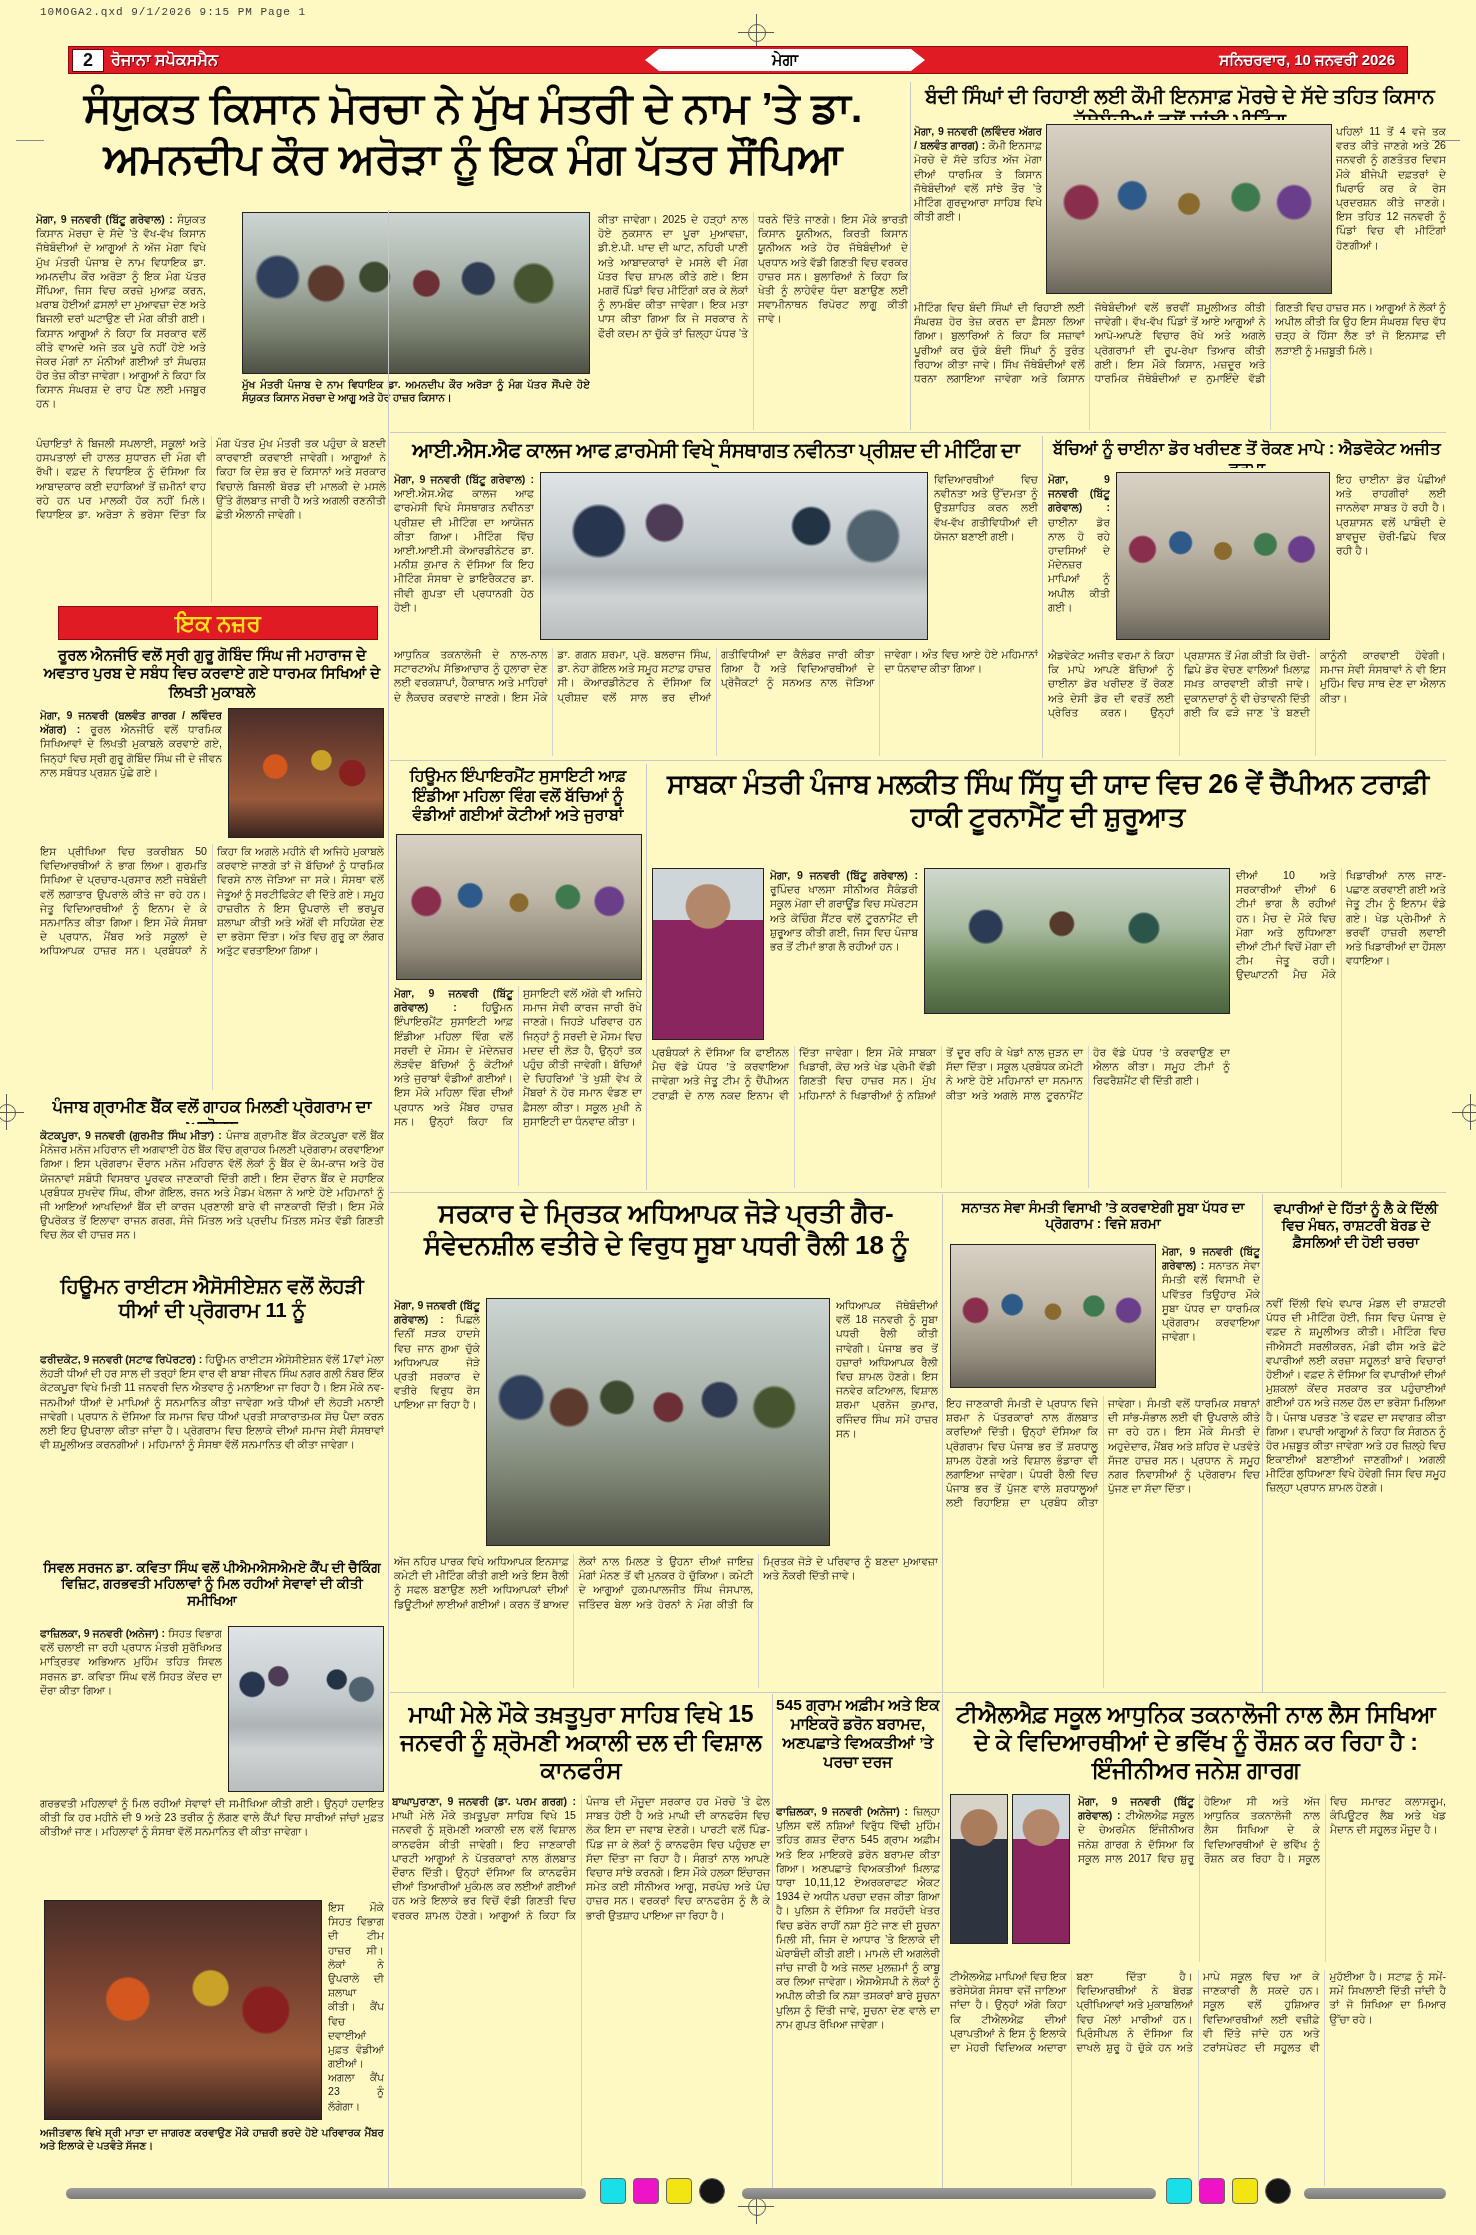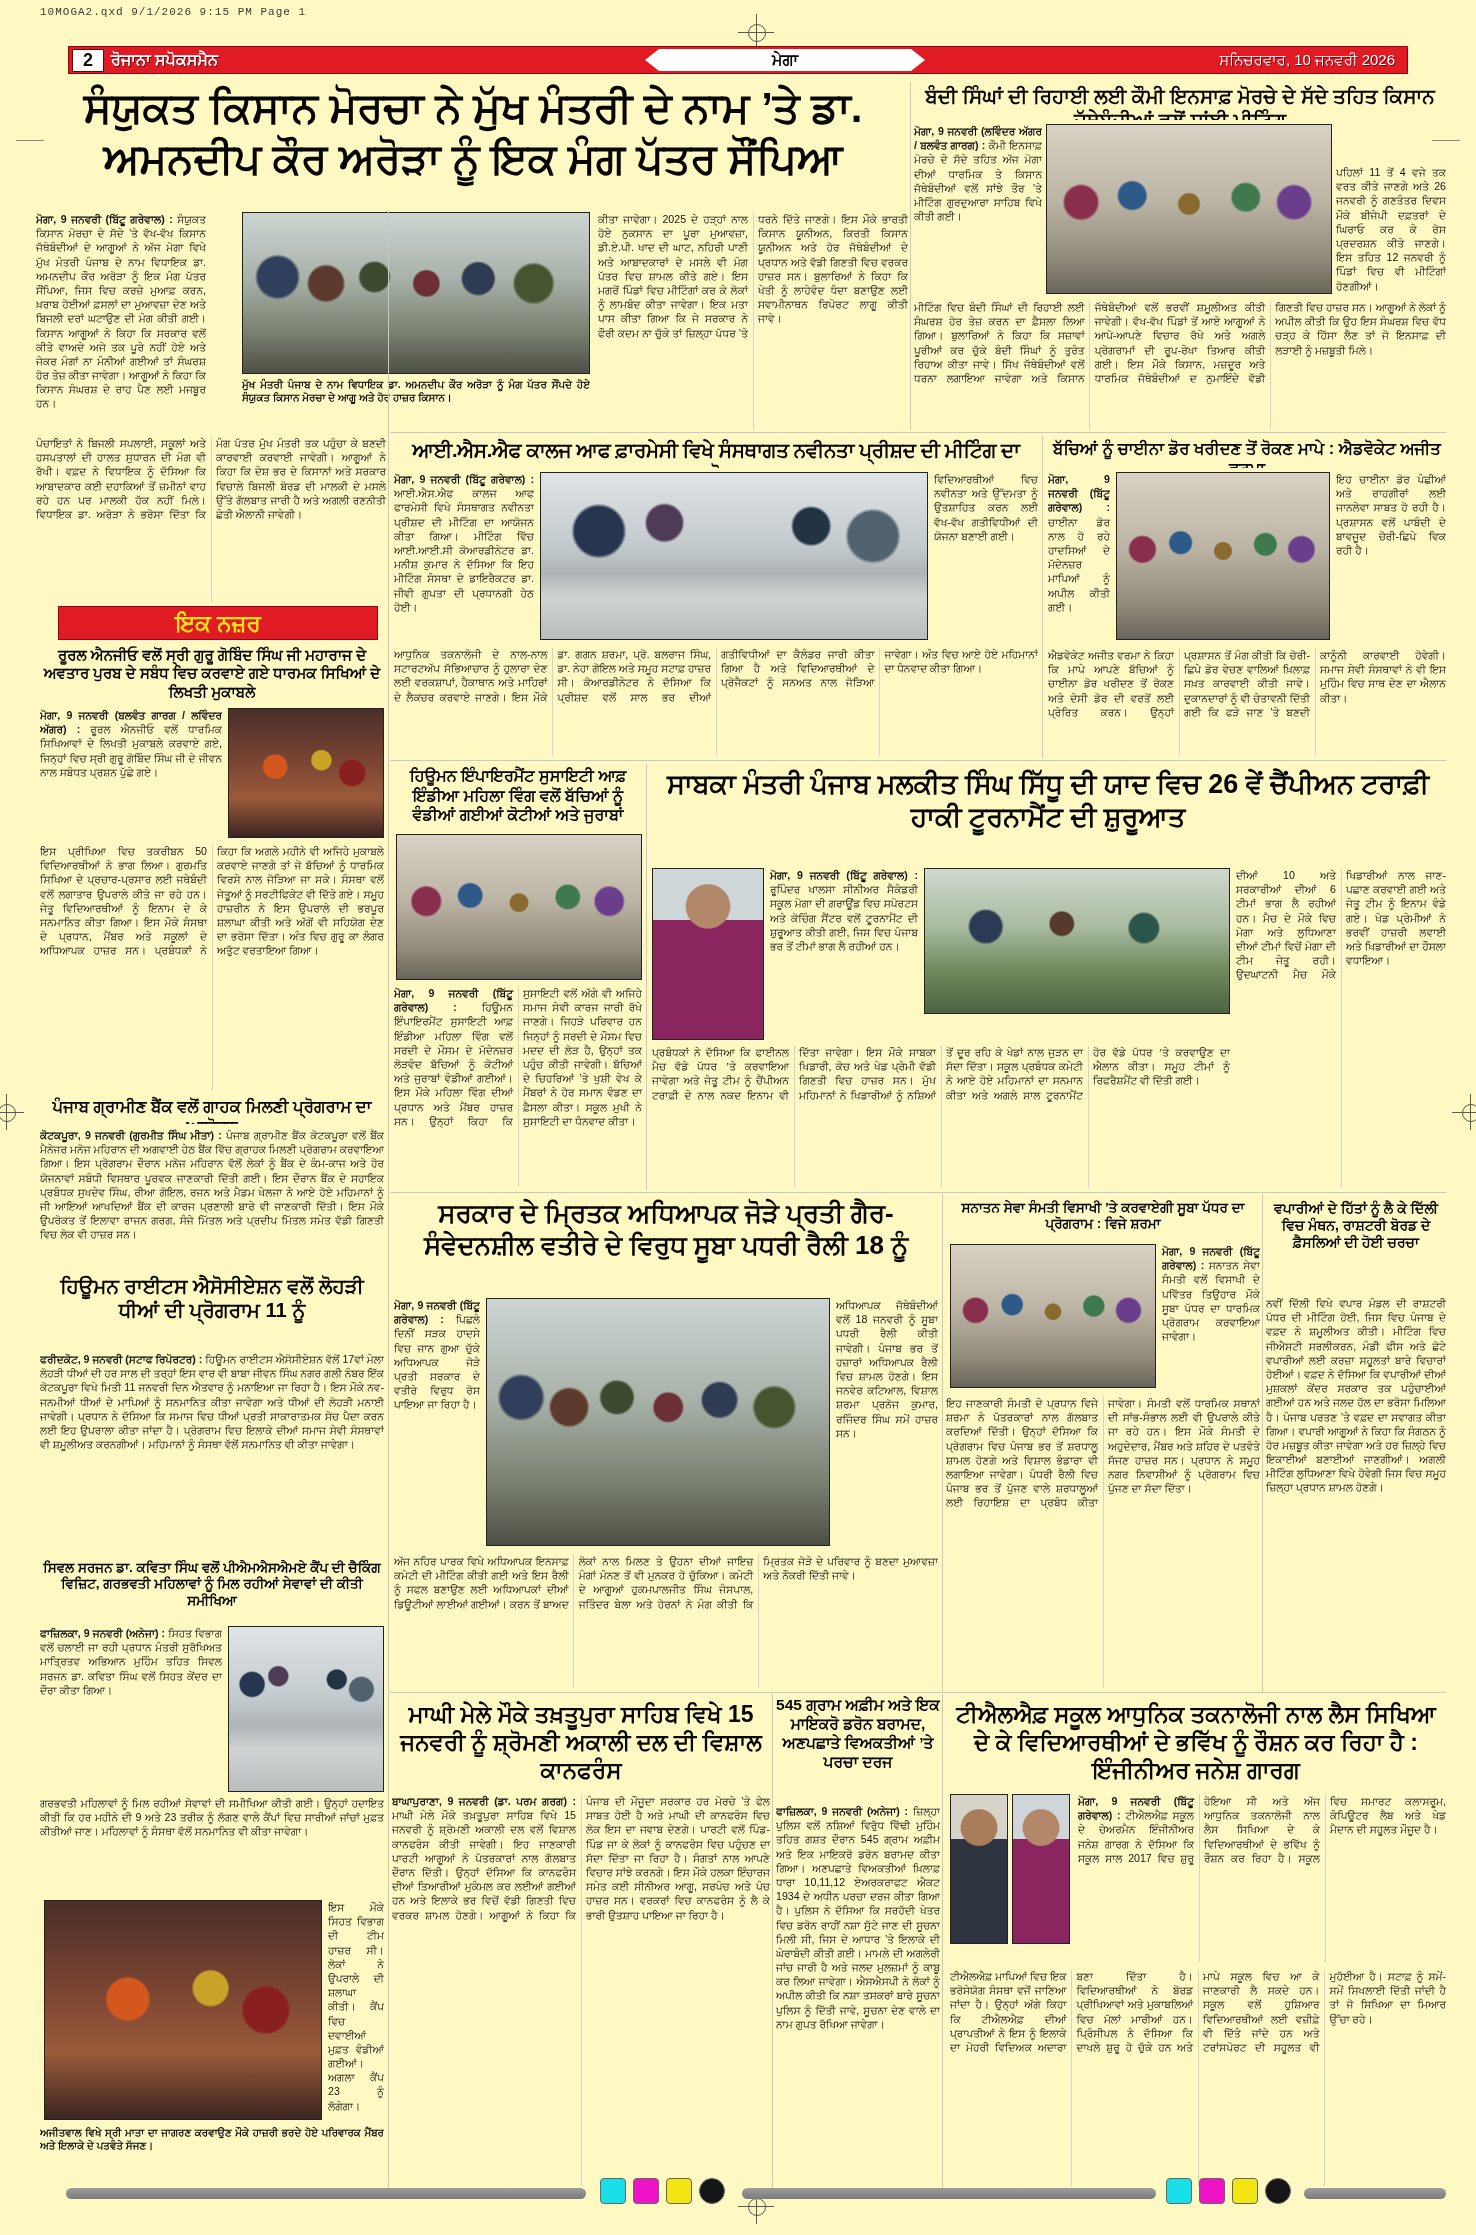--- a/index.html
+++ b/index.html
@@ -18,21 +18,21 @@
   
   .masthead{left:68px;top:46px;width:1340px;height:28px;background:#e01b24;border:1px solid #8e0713;box-sizing:border-box;}
   .mh-num{position:absolute;left:3px;top:2px;width:30px;height:21px;background:#fff;color:#111;
           font-weight:700;font-size:18px;display:flex;align-items:center;justify-content:center;border:1px solid #5e040d;}
   .mh-ed{position:absolute;left:42px;top:0;height:26px;display:flex;align-items:center;color:#fff;
          font-weight:700;font-size:16px;text-shadow:1px 1px 0 #6e050f;}
   .mh-center{position:absolute;left:576px;top:2px;width:280px;height:22px;background:#fff;
          clip-path:polygon(14px 0,calc(100% - 14px) 0,100% 50%,calc(100% - 14px) 100%,14px 100%,0 50%);
          display:flex;align-items:center;justify-content:center;font-weight:700;font-size:16px;color:#000;}
   .mh-date{position:absolute;right:12px;top:0;height:26px;display:flex;align-items:center;color:#fff;
-         font-weight:400;font-size:15px;text-shadow:1px 1px 0 #6e050f;}
+         font-weight:700;font-size:15px;text-shadow:1px 1px 0 #6e050f;}
   
   .hl{font-weight:700;color:#060606;text-align:center;overflow:hidden;line-height:1.22;}
   .body{font-size:10.6px;line-height:1.34;text-align:justify;color:#151515;overflow:hidden;}
   .byline{font-weight:700;}
   .c2{columns:2;column-gap:10px;column-rule:1px solid #d2d2d2;}
   .c3{columns:3;column-gap:10px;column-rule:1px solid #d2d2d2;}
   .c4{columns:4;column-gap:10px;column-rule:1px solid #d2d2d2;font-family:Liberation Serif, serif;}
   .caption{font-size:10.3px;font-weight:700;line-height:1.3;color:#101010;text-align:justify;overflow:hidden;}
   .vline{position:absolute;width:1px;background:#c8c8c8;}
   .hline{position:absolute;height:1px;background:#c8c8c8;}
@@ -122,21 +122,21 @@
   <div class="abs caption" style="left:242px;top:378px;width:348px;height:52px;">ਮੁੱਖ ਮੰਤਰੀ ਪੰਜਾਬ ਦੇ ਨਾਮ ਵਿਧਾਇਕ ਡਾ. ਅਮਨਦੀਪ ਕੌਰ ਅਰੋੜਾ ਨੂੰ ਮੰਗ ਪੱਤਰ ਸੌਂਪਦੇ ਹੋਏ ਸੰਯੁਕਤ ਕਿਸਾਨ ਮੋਰਚਾ ਦੇ ਆਗੂ ਅਤੇ ਹੋਰ ਹਾਜ਼ਰ ਕਿਸਾਨ।</div>
   <div class="abs body c2" style="left:598px;top:212px;width:310px;height:218px;">ਕੀਤਾ ਜਾਵੇਗਾ। 2025 ਦੇ ਹੜ੍ਹਾਂ ਨਾਲ ਹੋਏ ਨੁਕਸਾਨ ਦਾ ਪੂਰਾ ਮੁਆਵਜ਼ਾ, ਡੀ.ਏ.ਪੀ. ਖਾਦ ਦੀ ਘਾਟ, ਨਹਿਰੀ ਪਾਣੀ ਅਤੇ ਆਬਾਦਕਾਰਾਂ ਦੇ ਮਸਲੇ ਵੀ ਮੰਗ ਪੱਤਰ ਵਿਚ ਸ਼ਾਮਲ ਕੀਤੇ ਗਏ। ਇਸ ਮਗਰੋਂ ਪਿੰਡਾਂ ਵਿਚ ਮੀਟਿੰਗਾਂ ਕਰ ਕੇ ਲੋਕਾਂ ਨੂੰ ਲਾਮਬੰਦ ਕੀਤਾ ਜਾਵੇਗਾ। ਇਕ ਮਤਾ ਪਾਸ ਕੀਤਾ ਗਿਆ ਕਿ ਜੇ ਸਰਕਾਰ ਨੇ ਫੌਰੀ ਕਦਮ ਨਾ ਚੁੱਕੇ ਤਾਂ ਜ਼ਿਲ੍ਹਾ ਪੱਧਰ ’ਤੇ ਧਰਨੇ ਦਿੱਤੇ ਜਾਣਗੇ। ਇਸ ਮੌਕੇ ਭਾਰਤੀ ਕਿਸਾਨ ਯੂਨੀਅਨ, ਕਿਰਤੀ ਕਿਸਾਨ ਯੂਨੀਅਨ ਅਤੇ ਹੋਰ ਜੱਥੇਬੰਦੀਆਂ ਦੇ ਪ੍ਰਧਾਨ ਅਤੇ ਵੱਡੀ ਗਿਣਤੀ ਵਿਚ ਵਰਕਰ ਹਾਜ਼ਰ ਸਨ। ਬੁਲਾਰਿਆਂ ਨੇ ਕਿਹਾ ਕਿ ਖੇਤੀ ਨੂੰ ਲਾਹੇਵੰਦ ਧੰਦਾ ਬਣਾਉਣ ਲਈ ਸਵਾਮੀਨਾਥਨ ਰਿਪੋਰਟ ਲਾਗੂ ਕੀਤੀ ਜਾਵੇ।</div>
   <div class="abs body c2" style="left:36px;top:436px;width:350px;height:166px;">ਪੰਚਾਇਤਾਂ ਨੇ ਬਿਜਲੀ ਸਪਲਾਈ, ਸਕੂਲਾਂ ਅਤੇ ਹਸਪਤਾਲਾਂ ਦੀ ਹਾਲਤ ਸੁਧਾਰਨ ਦੀ ਮੰਗ ਵੀ ਰੱਖੀ। ਵਫ਼ਦ ਨੇ ਵਿਧਾਇਕ ਨੂੰ ਦੱਸਿਆ ਕਿ ਆਬਾਦਕਾਰ ਕਈ ਦਹਾਕਿਆਂ ਤੋਂ ਜ਼ਮੀਨਾਂ ਵਾਹ ਰਹੇ ਹਨ ਪਰ ਮਾਲਕੀ ਹੱਕ ਨਹੀਂ ਮਿਲੇ। ਵਿਧਾਇਕ ਡਾ. ਅਰੋੜਾ ਨੇ ਭਰੋਸਾ ਦਿੱਤਾ ਕਿ ਮੰਗ ਪੱਤਰ ਮੁੱਖ ਮੰਤਰੀ ਤਕ ਪਹੁੰਚਾ ਕੇ ਬਣਦੀ ਕਾਰਵਾਈ ਕਰਵਾਈ ਜਾਵੇਗੀ। ਆਗੂਆਂ ਨੇ ਕਿਹਾ ਕਿ ਦੇਸ਼ ਭਰ ਦੇ ਕਿਸਾਨਾਂ ਅਤੇ ਸਰਕਾਰ ਵਿਚਾਲੇ ਬਿਜਲੀ ਬੋਰਡ ਦੀ ਮਾਲਕੀ ਦੇ ਮਸਲੇ ਉੱਤੇ ਗੱਲਬਾਤ ਜਾਰੀ ਹੈ ਅਤੇ ਅਗਲੀ ਰਣਨੀਤੀ ਛੇਤੀ ਐਲਾਨੀ ਜਾਵੇਗੀ।</div>
 
   <div class="abs hl" style="left:914px;top:84px;width:532px;height:36px;font-size:20px;">ਬੰਦੀ ਸਿੰਘਾਂ ਦੀ ਰਿਹਾਈ ਲਈ ਕੌਮੀ ਇਨਸਾਫ਼ ਮੋਰਚੇ ਦੇ ਸੱਦੇ ਤਹਿਤ ਕਿਸਾਨ ਜੱਥੇਬੰਦੀਆਂ ਵਲੋਂ ਸਾਂਝੀ ਮੀਟਿੰਗ</div>
   <div class="abs body" style="left:914px;top:124px;width:128px;height:172px;">
     <b class="byline">ਮੋਗਾ, 9 ਜਨਵਰੀ (ਲਵਿੰਦਰ ਅੱਗਰ / ਬਲਵੰਤ ਗਾਰਗ) :</b>
     <span>ਕੌਮੀ ਇਨਸਾਫ਼ ਮੋਰਚੇ ਦੇ ਸੱਦੇ ਤਹਿਤ ਅੱਜ ਮੋਗਾ ਦੀਆਂ ਧਾਰਮਿਕ ਤੇ ਕਿਸਾਨ ਜੱਥੇਬੰਦੀਆਂ ਵਲੋਂ ਸਾਂਝੇ ਤੌਰ ’ਤੇ ਮੀਟਿੰਗ ਗੁਰਦੁਆਰਾ ਸਾਹਿਬ ਵਿਖੇ ਕੀਤੀ ਗਈ।</span>
   </div>
   <div class="photo ph3" style="left:1046px;top:124px;width:286px;height:170px;"></div>
-  <div class="abs body" style="left:1336px;top:124px;width:110px;height:172px;margin-top:41px;">ਪਹਿਲਾਂ 11 ਤੋਂ 4 ਵਜੇ ਤਕ ਵਰਤ ਕੀਤੇ ਜਾਣਗੇ ਅਤੇ 26 ਜਨਵਰੀ ਨੂੰ ਗਣਤੰਤਰ ਦਿਵਸ ਮੌਕੇ ਬੀਜੇਪੀ ਦਫ਼ਤਰਾਂ ਦੇ ਘਿਰਾਓ ਕਰ ਕੇ ਰੋਸ ਪ੍ਰਦਰਸ਼ਨ ਕੀਤੇ ਜਾਣਗੇ। ਇਸ ਤਹਿਤ 12 ਜਨਵਰੀ ਨੂੰ ਪਿੰਡਾਂ ਵਿਚ ਵੀ ਮੀਟਿੰਗਾਂ ਹੋਣਗੀਆਂ।</div>
+  <div class="abs body" style="left:1336px;top:124px;width:110px;height:172px;">ਪਹਿਲਾਂ 11 ਤੋਂ 4 ਵਜੇ ਤਕ ਵਰਤ ਕੀਤੇ ਜਾਣਗੇ ਅਤੇ 26 ਜਨਵਰੀ ਨੂੰ ਗਣਤੰਤਰ ਦਿਵਸ ਮੌਕੇ ਬੀਜੇਪੀ ਦਫ਼ਤਰਾਂ ਦੇ ਘਿਰਾਓ ਕਰ ਕੇ ਰੋਸ ਪ੍ਰਦਰਸ਼ਨ ਕੀਤੇ ਜਾਣਗੇ। ਇਸ ਤਹਿਤ 12 ਜਨਵਰੀ ਨੂੰ ਪਿੰਡਾਂ ਵਿਚ ਵੀ ਮੀਟਿੰਗਾਂ ਹੋਣਗੀਆਂ।</div>
   <div class="abs body c3" style="left:914px;top:300px;width:532px;height:130px;">ਮੀਟਿੰਗ ਵਿਚ ਬੰਦੀ ਸਿੰਘਾਂ ਦੀ ਰਿਹਾਈ ਲਈ ਸੰਘਰਸ਼ ਹੋਰ ਤੇਜ਼ ਕਰਨ ਦਾ ਫ਼ੈਸਲਾ ਲਿਆ ਗਿਆ। ਬੁਲਾਰਿਆਂ ਨੇ ਕਿਹਾ ਕਿ ਸਜ਼ਾਵਾਂ ਪੂਰੀਆਂ ਕਰ ਚੁੱਕੇ ਬੰਦੀ ਸਿੰਘਾਂ ਨੂੰ ਤੁਰੰਤ ਰਿਹਾਅ ਕੀਤਾ ਜਾਵੇ। ਸਿੱਖ ਜੱਥੇਬੰਦੀਆਂ ਵਲੋਂ ਧਰਨਾ ਲਗਾਇਆ ਜਾਵੇਗਾ ਅਤੇ ਕਿਸਾਨ ਜੱਥੇਬੰਦੀਆਂ ਵਲੋਂ ਭਰਵੀਂ ਸ਼ਮੂਲੀਅਤ ਕੀਤੀ ਜਾਵੇਗੀ। ਵੱਖ-ਵੱਖ ਪਿੰਡਾਂ ਤੋਂ ਆਏ ਆਗੂਆਂ ਨੇ ਆਪੋ-ਆਪਣੇ ਵਿਚਾਰ ਰੱਖੇ ਅਤੇ ਅਗਲੇ ਪ੍ਰੋਗਰਾਮਾਂ ਦੀ ਰੂਪ-ਰੇਖਾ ਤਿਆਰ ਕੀਤੀ ਗਈ। ਇਸ ਮੌਕੇ ਕਿਸਾਨ, ਮਜ਼ਦੂਰ ਅਤੇ ਧਾਰਮਿਕ ਜੱਥੇਬੰਦੀਆਂ ਦ ਨੁਮਾਇੰਦੇ ਵੱਡੀ ਗਿਣਤੀ ਵਿਚ ਹਾਜ਼ਰ ਸਨ। ਆਗੂਆਂ ਨੇ ਲੋਕਾਂ ਨੂੰ ਅਪੀਲ ਕੀਤੀ ਕਿ ਉਹ ਇਸ ਸੰਘਰਸ਼ ਵਿਚ ਵੱਧ ਚੜ੍ਹ ਕੇ ਹਿੱਸਾ ਲੈਣ ਤਾਂ ਜੋ ਇਨਸਾਫ਼ ਦੀ ਲੜਾਈ ਨੂੰ ਮਜ਼ਬੂਤੀ ਮਿਲੇ।</div>
 
   <div class="hline" style="left:390px;top:432px;width:1056px;"></div>
   <div class="vline" style="left:910px;top:82px;height:348px;"></div>
   <div class="vline" style="left:388px;top:210px;height:1978px;"></div>
 
   <div class="abs hl" style="left:394px;top:438px;width:644px;height:30px;font-size:20px;letter-spacing:-0.4px;">ਆਈ.ਐਸ.ਐਫ ਕਾਲਜ ਆਫ ਫ਼ਾਰਮੇਸੀ ਵਿਖੇ ਸੰਸਥਾਗਤ ਨਵੀਨਤਾ ਪ੍ਰੀਸ਼ਦ ਦੀ ਮੀਟਿੰਗ ਦਾ ਆਯੋਜਨ</div>
   <div class="abs body" style="left:394px;top:472px;width:140px;height:170px;">
     <b class="byline">ਮੋਗਾ, 9 ਜਨਵਰੀ (ਬਿੱਟੂ ਗਰੇਵਾਲ) :</b>
     <span>ਆਈ.ਐਸ.ਐਫ ਕਾਲਜ ਆਫ ਫਾਰਮੇਸੀ ਵਿਖੇ ਸੰਸਥਾਗਤ ਨਵੀਨਤਾ ਪ੍ਰੀਸ਼ਦ ਦੀ ਮੀਟਿੰਗ ਦਾ ਆਯੋਜਨ ਕੀਤਾ ਗਿਆ। ਮੀਟਿੰਗ ਵਿੱਚ ਆਈ.ਆਈ.ਸੀ ਕੋਆਰਡੀਨੇਟਰ ਡਾ. ਮਨੀਸ਼ ਕੁਮਾਰ ਨੇ ਦੱਸਿਆ ਕਿ ਇਹ ਮੀਟਿੰਗ ਸੰਸਥਾ ਦੇ ਡਾਇਰੈਕਟਰ ਡਾ. ਜੀਵੀ ਗੁਪਤਾ ਦੀ ਪ੍ਰਧਾਨਗੀ ਹੇਠ ਹੋਈ।</span>

